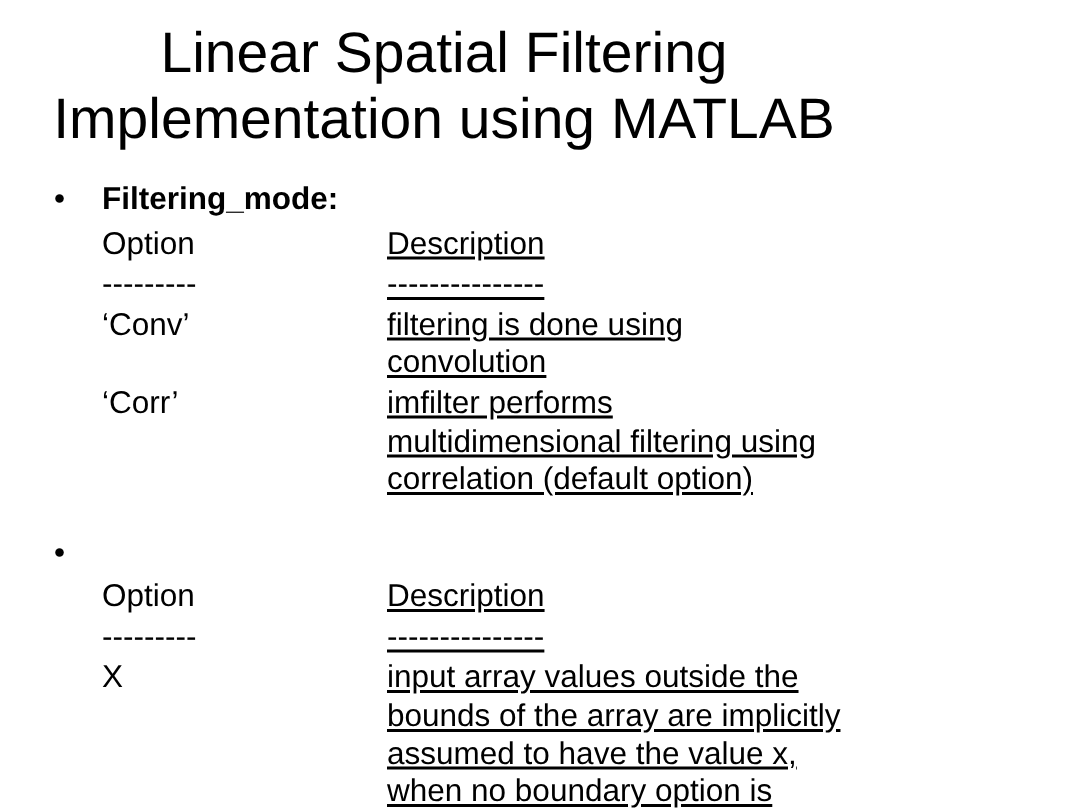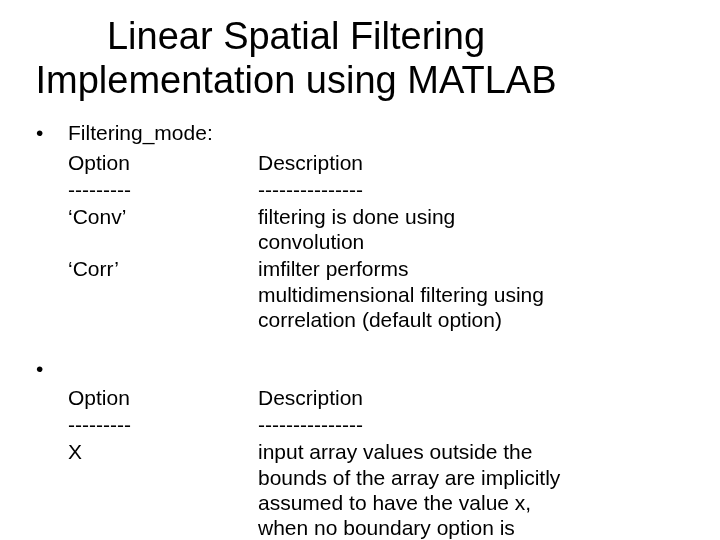--- a/index.html
+++ b/index.html
@@ -32,34 +32,35 @@
     display: flex;
     margin-bottom: 4px;
   }
   .bullet .dot {
     width: 32px;
     flex: 0 0 32px;
     text-align: left;
     padding-left: 6px;
   }
   .bullet .head {
-    font-weight: normal;
+    font-weight: bold;
   }
   .rows {
     margin-left: 38px;
   }
   .row {
     display: flex;
     margin-bottom: 2px;
   }
   .col-opt {
     flex: 0 0 190px;
   }
   .col-desc {
     flex: 1;
+    text-decoration: underline;
   }
   .section-gap {
     height: 22px;
   }
 </style>
 </head>
 <body>
 
 <div class="slide">
 

